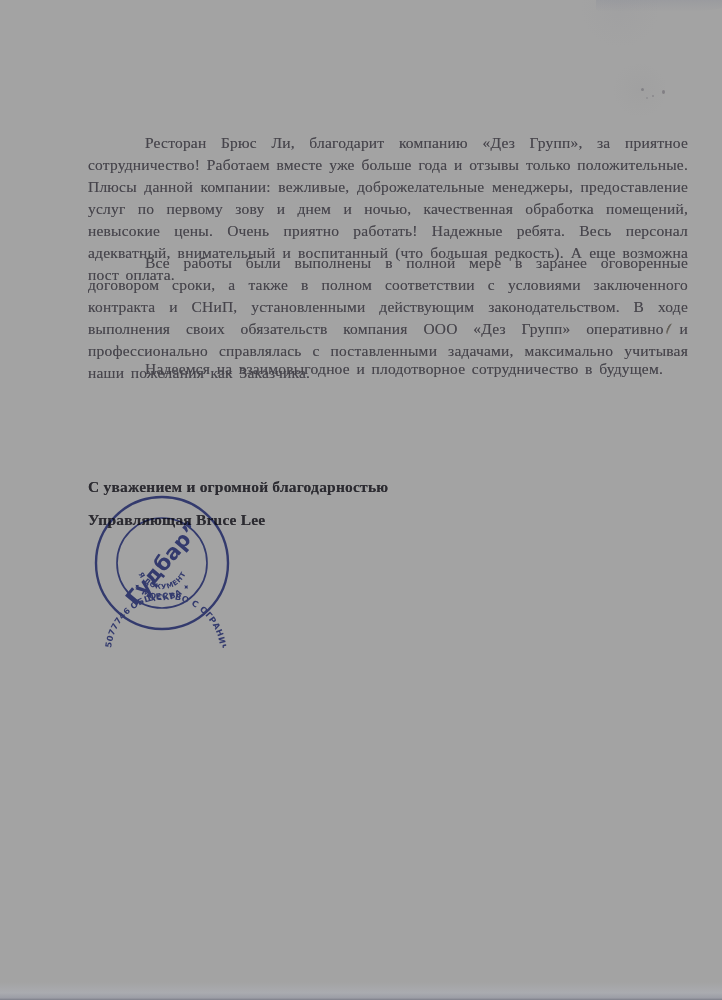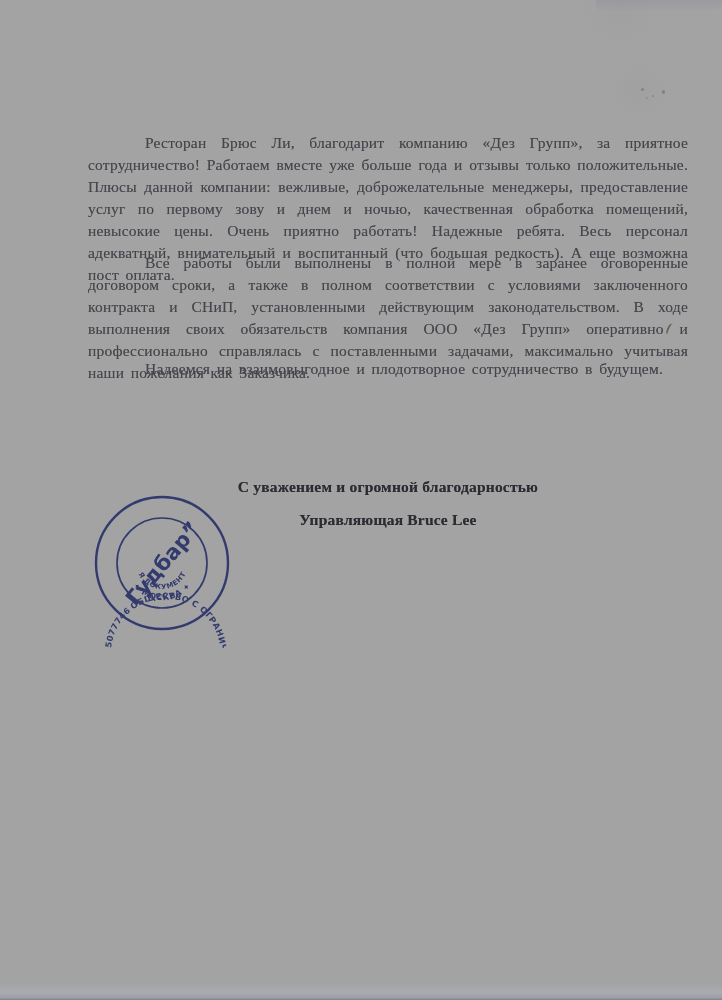--- a/index.html
+++ b/index.html
@@ -30,21 +30,20 @@
   .indent{text-indent:57px;}
   .p1{top:116px;}
   .p2{top:236px;}
   .p3{top:342px;}
   .closing-line{
     position:absolute;left:88px;width:600px;
     color:#2c2b31;font-weight:bold;
     font-size:15.5px;line-height:20px;
     letter-spacing:0.2px;
     text-shadow:0 0 0.5px rgba(44,43,49,0.6);
-    text-align:center;
   }
   .c1{top:477px;}
   .c2{top:510px;}
   .c3{top:542px;}
   .stamp{
     position:absolute;left:77px;top:478px;width:170px;height:170px;
     mix-blend-mode:multiply;opacity:0.9;
   }
   .stamp text{font-family:"DejaVu Sans", sans-serif;font-weight:bold;}
   

